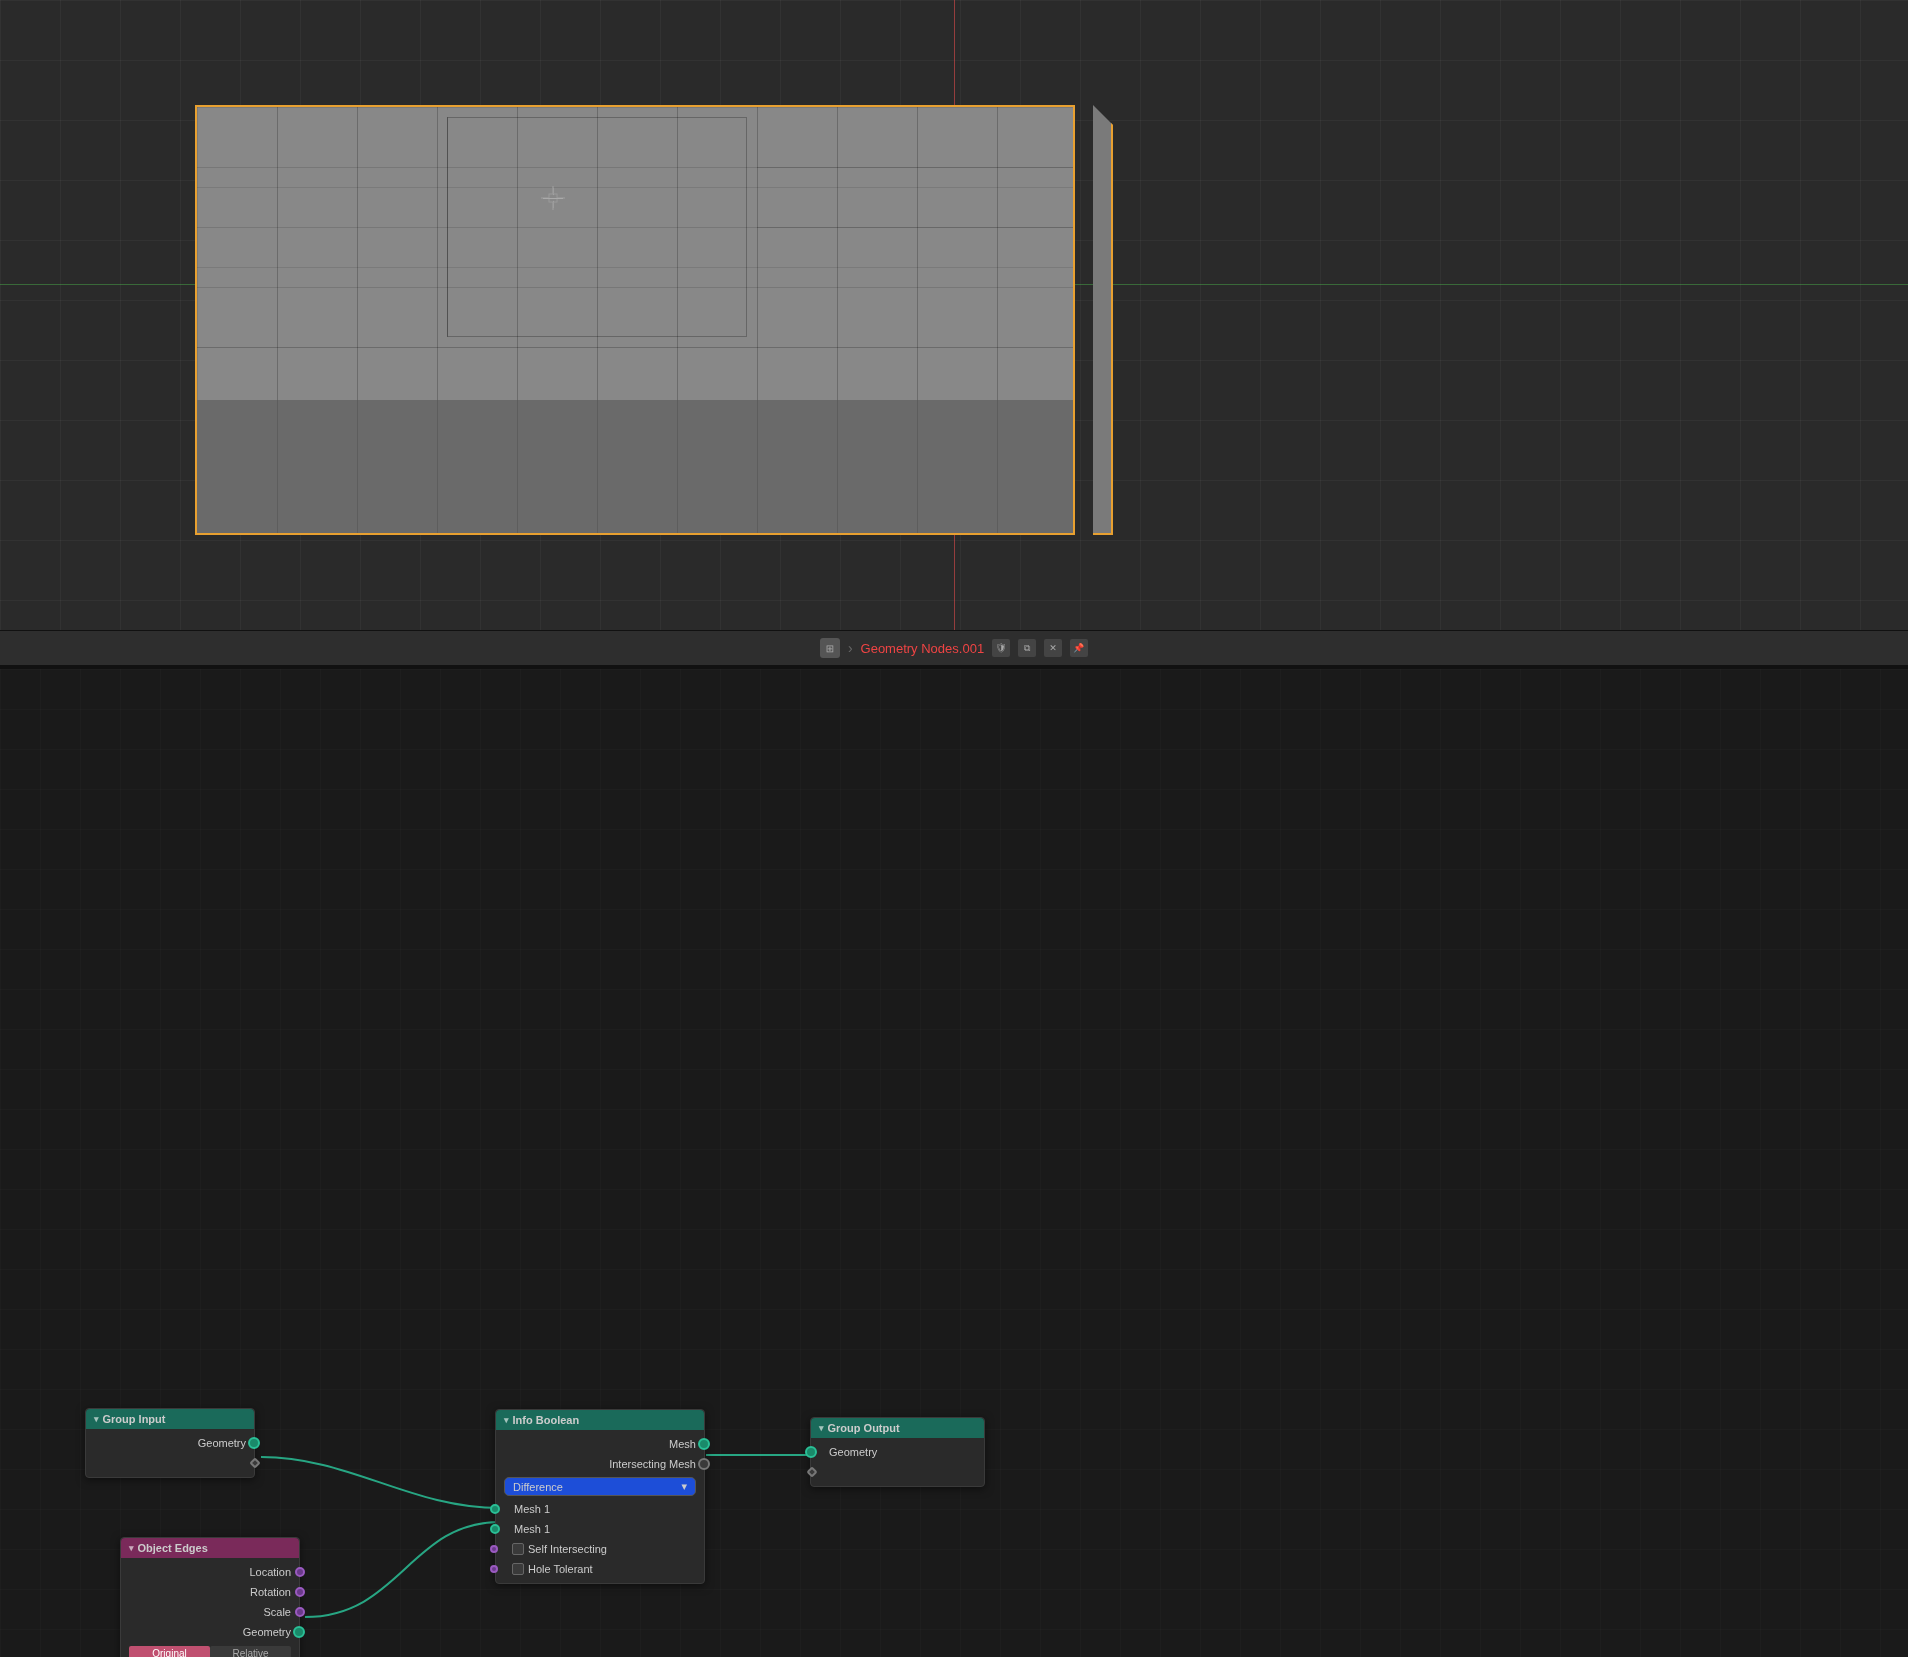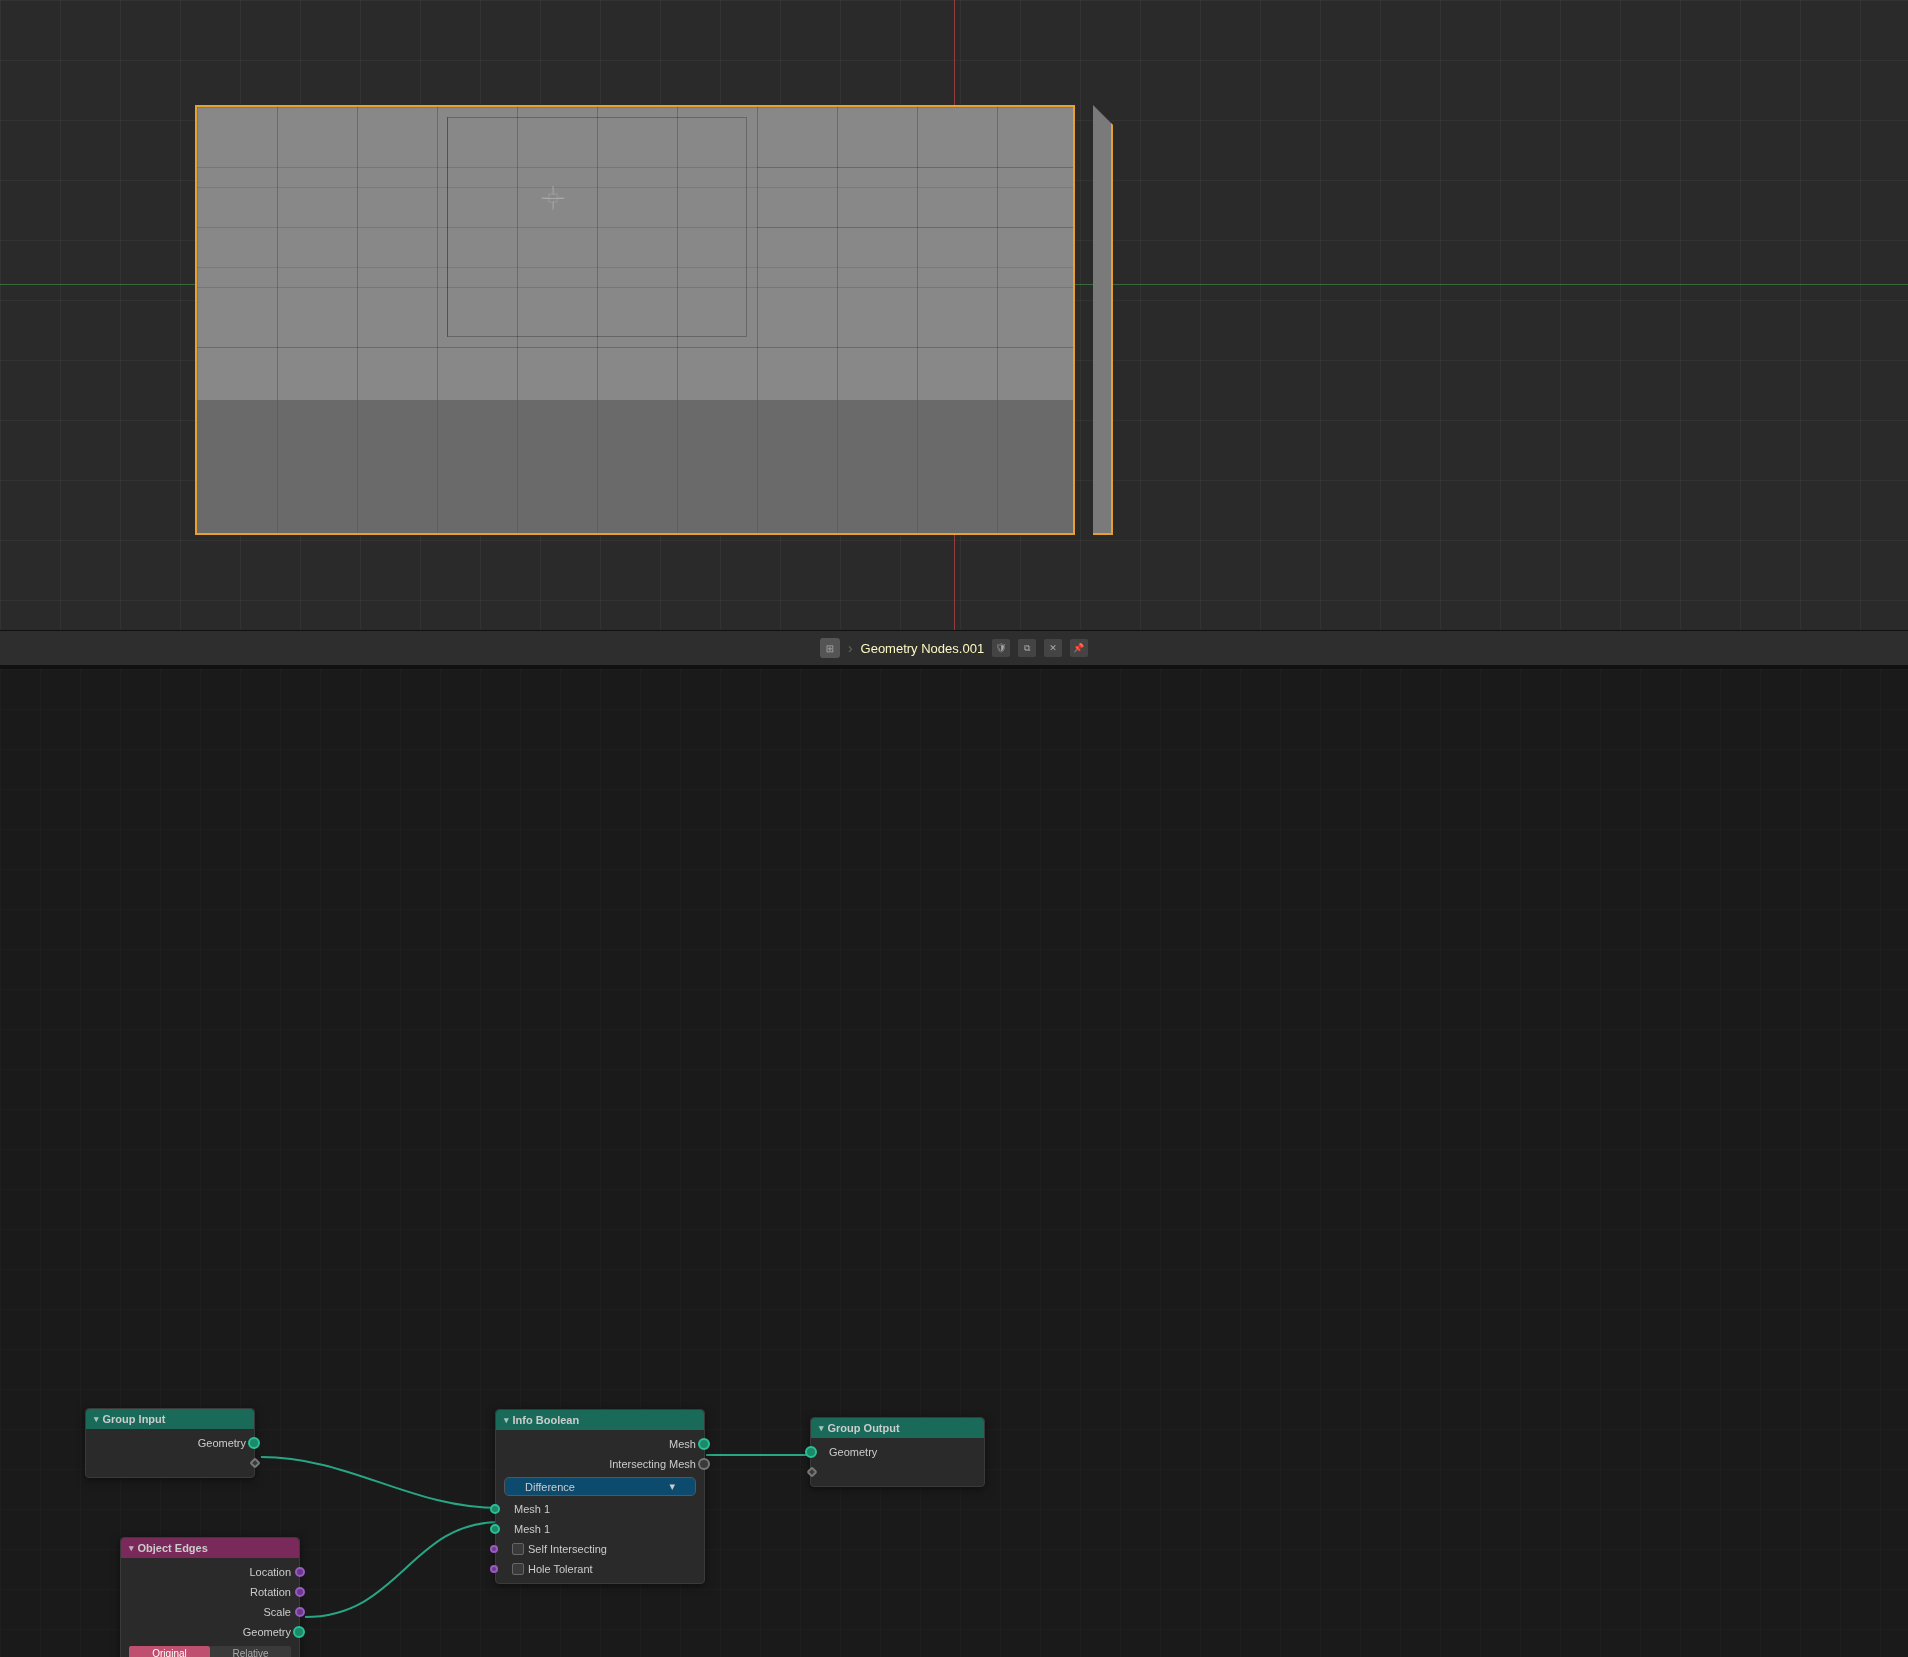--- a/index.html
+++ b/index.html
@@ -147,21 +147,21 @@
       background: #555;
       border-radius: 3px;
       display: inline-flex;
       align-items: center;
       justify-content: center;
       font-size: 10px;
       color: #aaa;
     }
 
     .toolbar-title {
-      color: #fef9c3;
+      color: #ef4444;
       font-size: 13px;
     }
 
     .toolbar-btn {
       width: 18px; height: 18px;
       background: #444;
       border-radius: 2px;
       display: inline-flex;
       align-items: center;
       justify-content: center;
@@ -304,24 +304,24 @@
       top: 748px;
       left: 810px;
       width: 175px;
     }
     #node-group-output .node-header {
       background: #1a6a5a;
     }
 
     
     .node-dropdown {
-      background: #0c4a6e;
+      background: #1d4ed8;
       border: 1px solid #555;
       border-radius: 5px;
-      padding: 2px 20px;
+      padding: 2px 8px;
       font-size: 11px;
       color: #ccc;
       display: flex;
       align-items: center;
       justify-content: space-between;
       margin: 3px 8px;
       cursor: pointer;
     }
 
     

